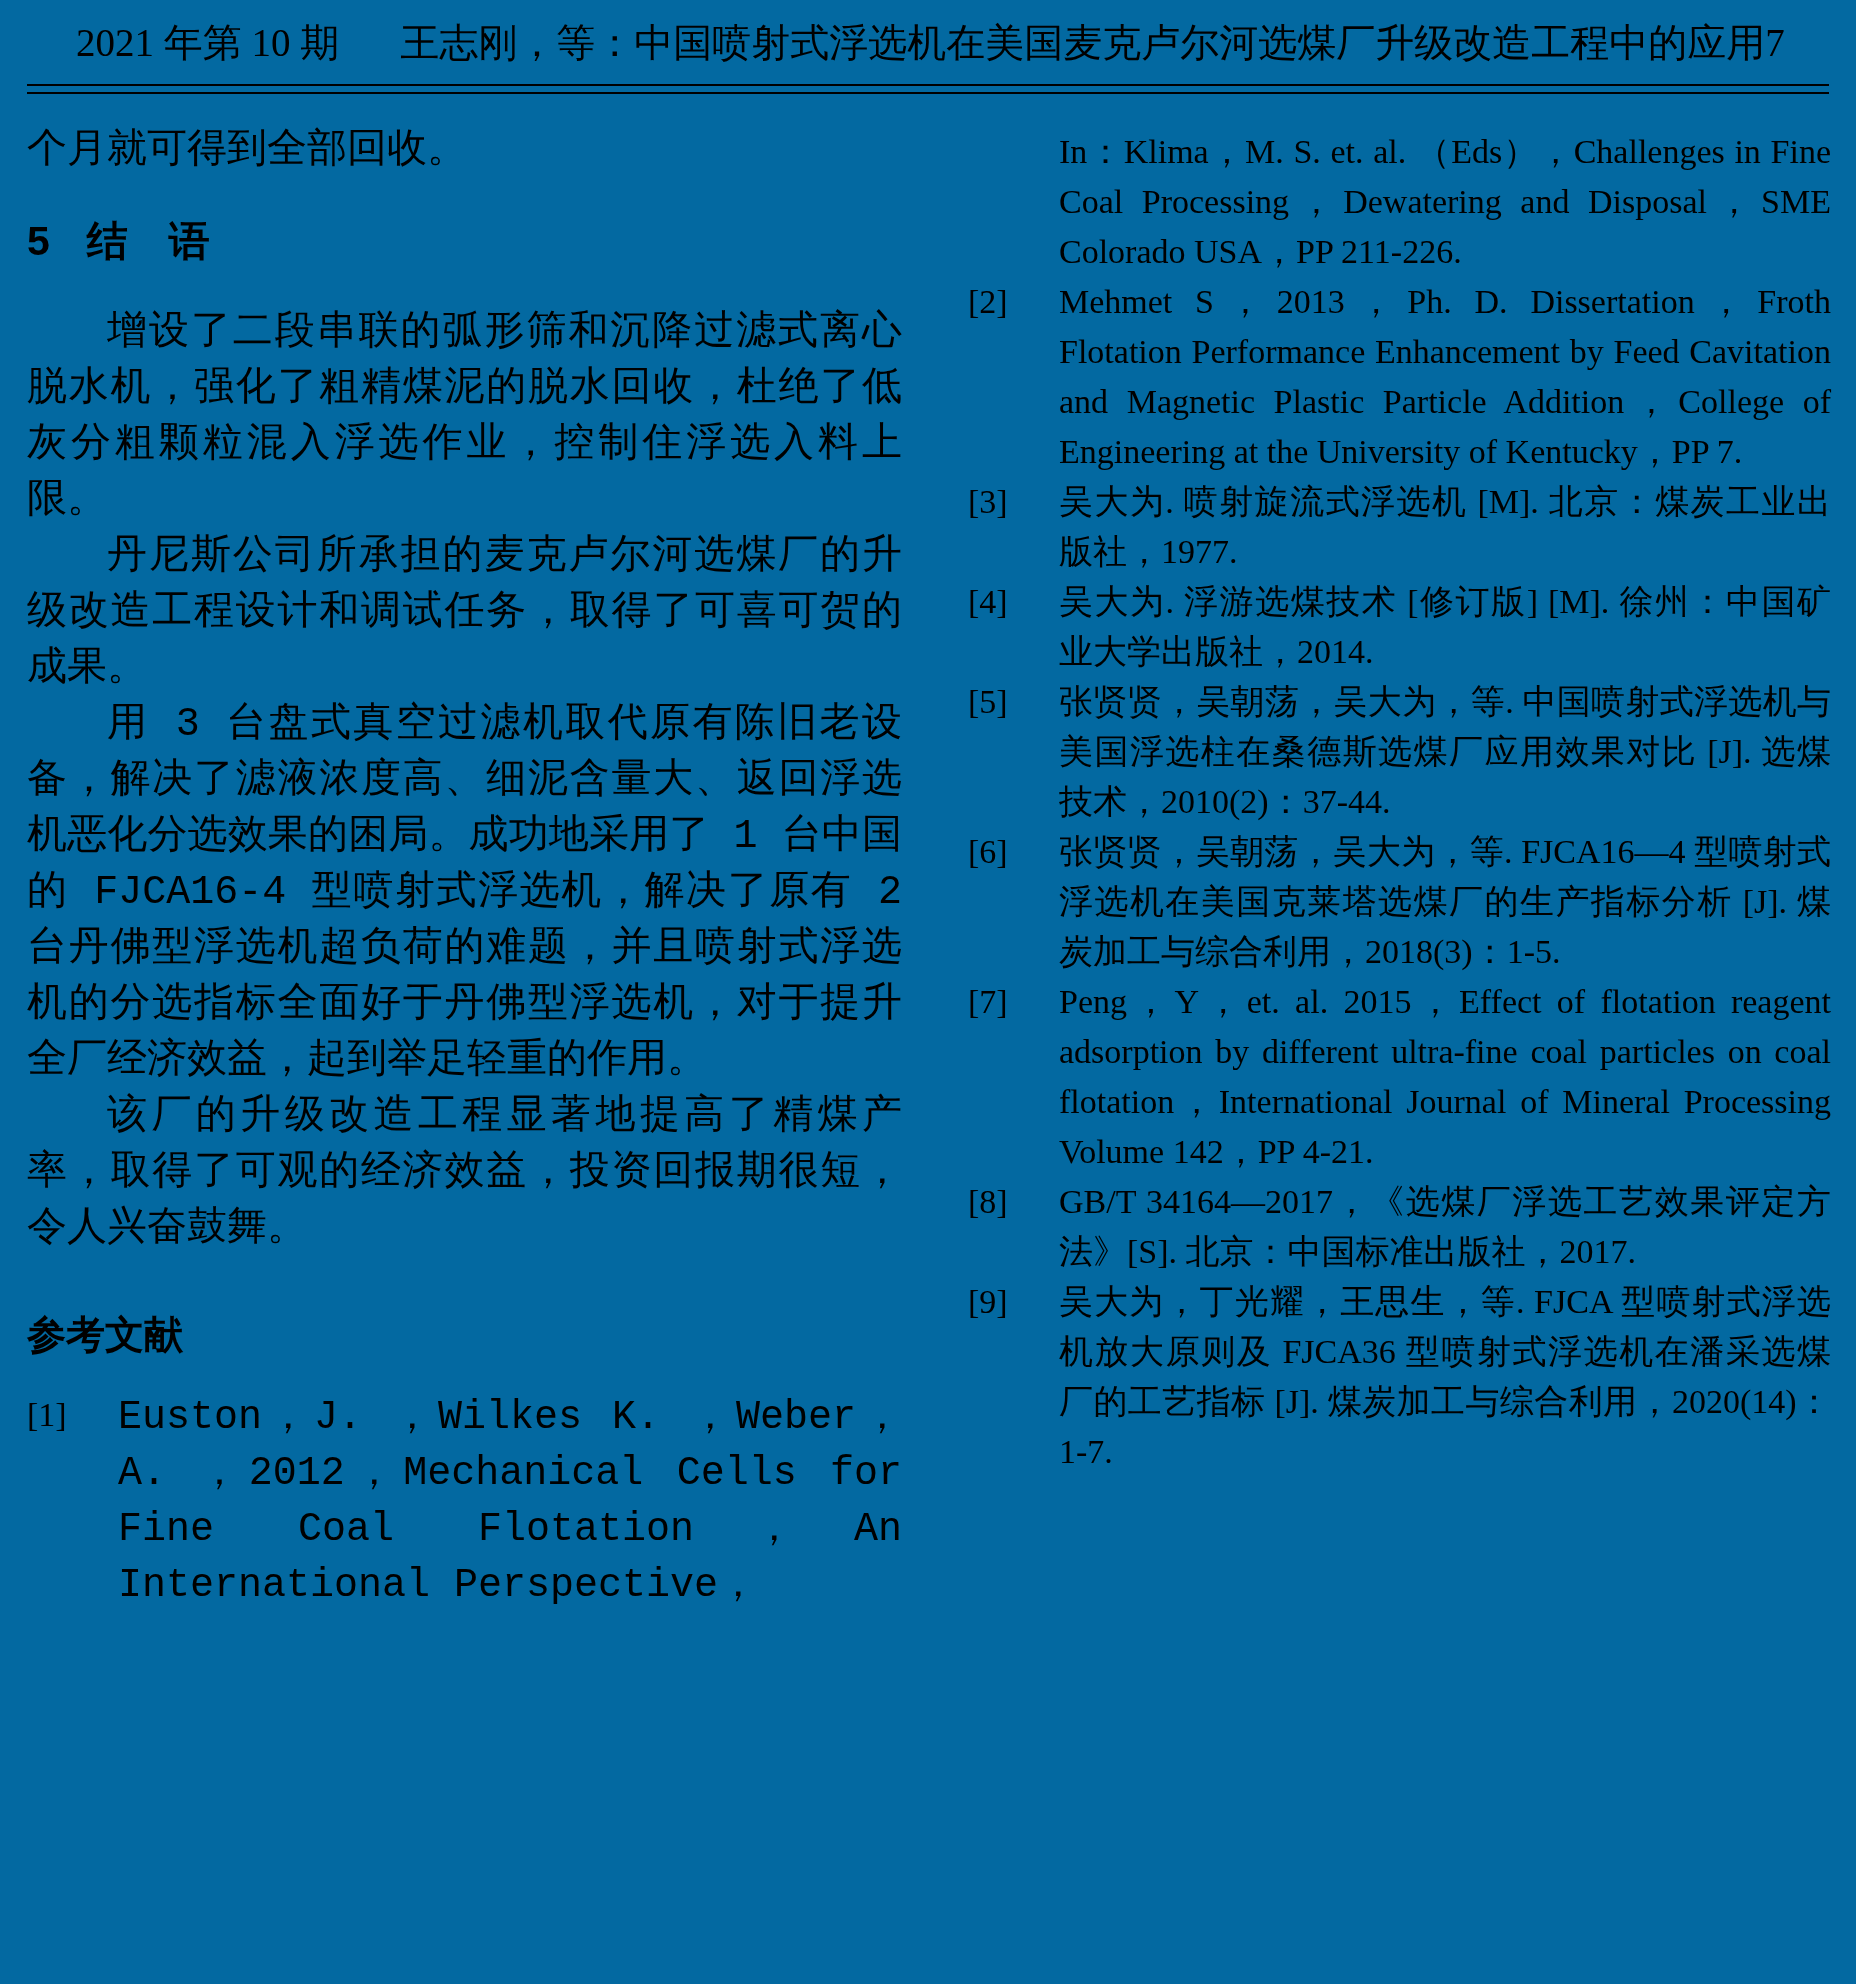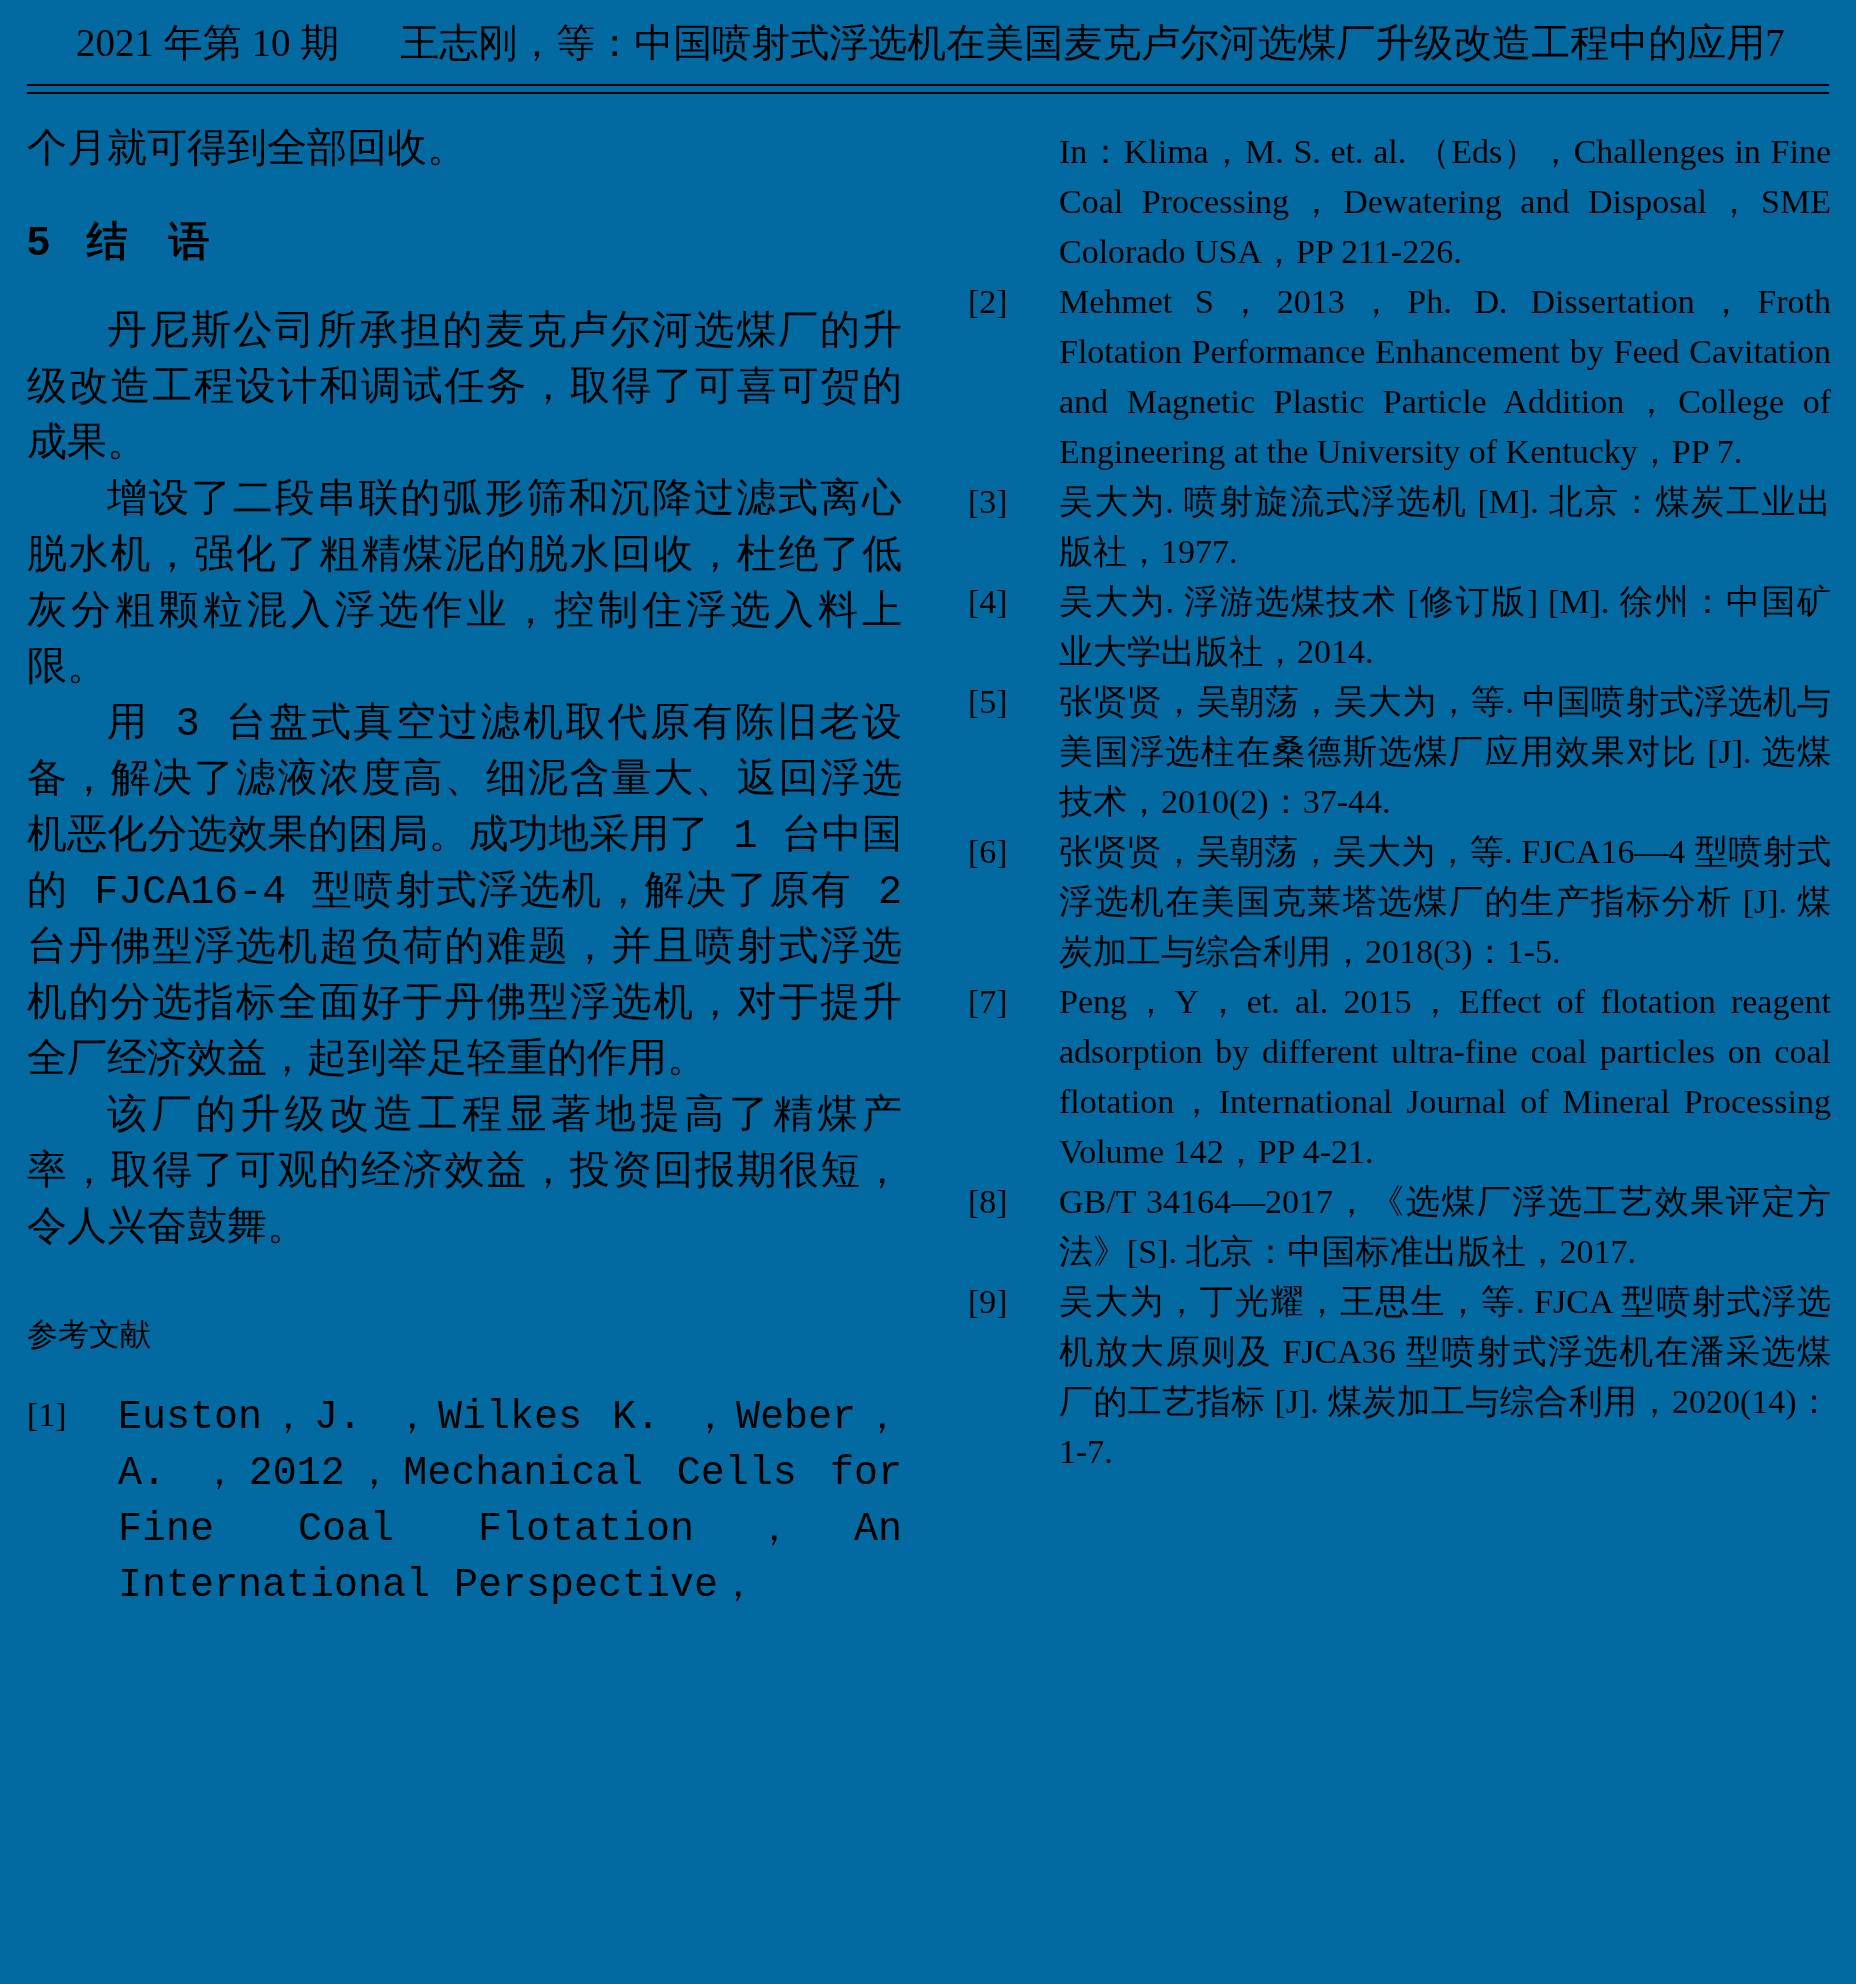--- a/index.html
+++ b/index.html
@@ -55,22 +55,22 @@
     align-items: baseline;
     gap: 37px;
     font-family: "Liberation Sans", "DejaVu Sans", sans-serif;
     font-weight: bold;
     font-size: 41px;
     line-height: 56px;
     margin: 34px 0 36px 0;
   }
   .refs-heading {
     font-family: "Liberation Sans", "DejaVu Sans", sans-serif;
-    font-weight: normal;
-    font-size: 31px;
+    font-weight: bold;
+    font-size: 39px;
     line-height: 56px;
     margin: 50px 0 27px 0;
   }
 
   
   .ref-row {
     display: flex;
     font-size: 34px;
     line-height: 50px;
   }
@@ -96,22 +96,22 @@
   <div class="head-rule"></div>
 
   <div class="col col-left body-text">
     <p>个月就可得到全部回收。</p>
 
     <div class="section-heading">
       <span>5</span>
       <span>结　语</span>
     </div>
 
+    <p class="indent">增设了二段串联的弧形筛和沉降过滤式离心脱水机，强化了粗精煤泥的脱水回收，杜绝了低灰分粗颗粒混入浮选作业，控制住浮选入料上限。</p>
     <p class="indent">丹尼斯公司所承担的麦克卢尔河选煤厂的升级改造工程设计和调试任务，取得了可喜可贺的成果。</p>
-    <p class="indent">增设了二段串联的弧形筛和沉降过滤式离心脱水机，强化了粗精煤泥的脱水回收，杜绝了低灰分粗颗粒混入浮选作业，控制住浮选入料上限。</p>
     <p class="indent">用 3 台盘式真空过滤机取代原有陈旧老设备，解决了滤液浓度高、细泥含量大、返回浮选机恶化分选效果的困局。成功地采用了 1 台中国的 FJCA16-4 型喷射式浮选机，解决了原有 2 台丹佛型浮选机超负荷的难题，并且喷射式浮选机的分选指标全面好于丹佛型浮选机，对于提升全厂经济效益，起到举足轻重的作用。</p>
     <p class="indent">该厂的升级改造工程显著地提高了精煤产率，取得了可观的经济效益，投资回报期很短，令人兴奋鼓舞。</p>
 
     <div class="refs-heading">参考文献</div>
 
     <div class="ref-row">
       <span class="ref-label">[1]</span>
       <p class="ref-text">Euston，J. ，Wilkes K. ，Weber，A. ，2012，Mechanical Cells for Fine Coal Flotation，An International Perspective，</p>
     </div>
   </div>

